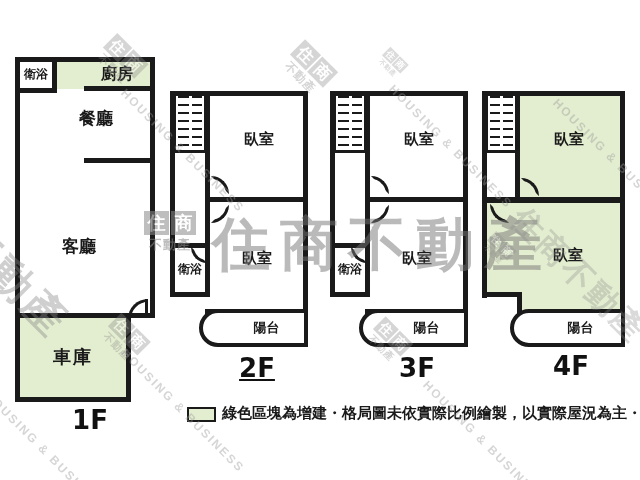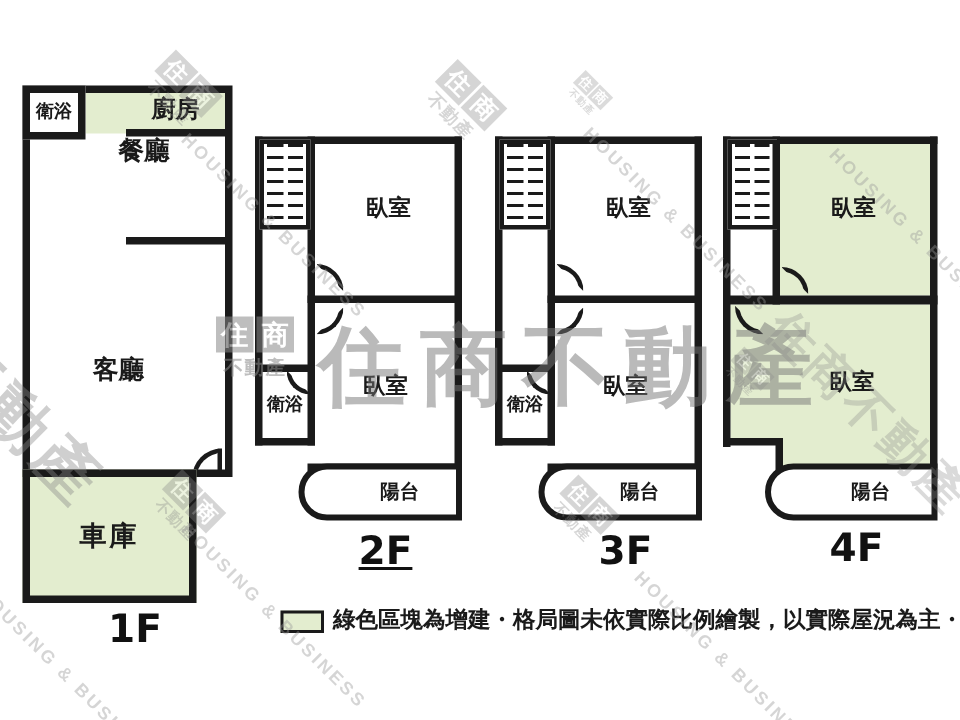--- a/index.html
+++ b/index.html
@@ -47,21 +47,21 @@
 
   <div>
     <div class="box" style="left:15px;top:57px;width:140px;height:261px;"></div>
     <div class="green-fill" style="left:57px;top:62px;width:93px;height:27px;"></div>
     <div class="box flex-center" style="left:15px;top:57px;width:42px;height:36px;">
       <span class="room-label" style="position:static;font-size:12px;">衛浴</span>
     </div>
     <div class="wall" style="left:84px;top:86px;width:66px;height:5px;"></div>
     <div class="wall" style="left:84px;top:158px;width:66px;height:5px;"></div>
     <span class="room-label" style="left:88px;top:65px;width:58px;font-size:16px;">廚房</span>
-    <span class="room-label" style="left:66px;top:92px;width:60px;font-size:17px;">餐廳</span>
+    <span class="room-label" style="left:66px;top:110px;width:60px;font-size:17px;">餐廳</span>
     <span class="room-label" style="left:49px;top:238px;width:60px;font-size:17px;">客廳</span>
     <div class="arc arc-tl" style="left:128px;top:299px;width:20px;height:20px;"></div>
     <div class="wall" style="left:145px;top:299px;width:3px;height:19px;"></div>
     <div class="box flex-center" style="left:15px;top:313px;width:116px;height:89px;background:var(--green);">
       <span class="room-label" style="position:static;font-size:18px;letter-spacing:2px;">車庫</span>
     </div>
     <div class="floor-label" style="left:60px;top:405px;width:60px;">1F</div>
   </div>
 
   <div>

